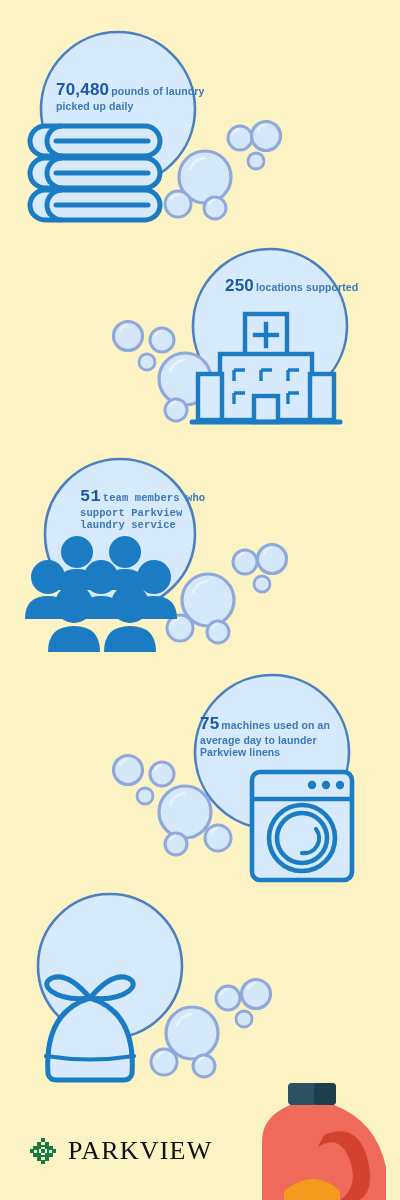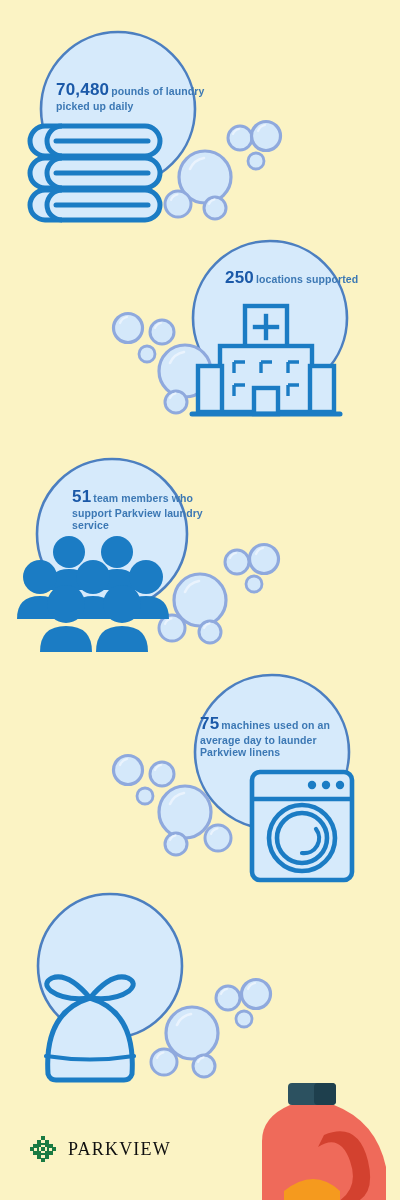--- a/index.html
+++ b/index.html
@@ -37,21 +37,21 @@
   .stat-text .lbl{display:inline;}
   
   #footer-logo{
     position:absolute;
     left:30px;top:1136px;
     display:flex;align-items:center;gap:12px;
   }
   #footer-logo .mark{width:26px;height:26px;display:block;}
   #footer-logo .word{
     font-family:"Liberation Serif", serif;
-    font-size:18px;
+    font-size:26px;
     letter-spacing:1.2px;
     color:#101010;
     font-weight:400;
     white-space:nowrap;
   }
   #detergent{position:absolute;left:262px;top:1083px;}
 </style>
 </head>
 <body>
 
@@ -92,21 +92,21 @@
           <line x1="56" y1="191" x2="148" y2="191" stroke-width="5" stroke-linecap="round"></line>
           <path d="M62 176 a15 15 0 0 0 0 30" fill="none"></path>
         </g>
       </g>
     </svg>
     <div class="stat-text" style="left:56px;top:66px;width:180px;">
       <span class="big">70,480</span><span class="lbl">pounds of laundry picked up daily</span>
     </div>
   </div>
 
-  <div class="stat-section" style="left:100px;top:228px;width:300px;height:200px;">
+  <div class="stat-section" style="left:100px;top:236px;width:300px;height:200px;">
     <svg class="stat-svg" width="300" height="200" viewBox="0 0 300 200">
       <circle cx="170" cy="90" r="77" fill="#d6eafb" stroke="#4c7fc0" stroke-width="2.6"></circle>
       <g>
         <circle cx="85" cy="143" r="26" fill="#d4e8fa" stroke="#8fa9dd" stroke-width="3.2"></circle>
         <path d="M70 135 a19 19 0 0 1 14 -11" fill="none" stroke="#eaf3fd" stroke-width="2.6" stroke-linecap="round"></path>
         <circle cx="28" cy="100" r="14.5" fill="#d4e8fa" stroke="#8fa9dd" stroke-width="3.2"></circle>
         <path d="M20 95 a10 10 0 0 1 7 -6" fill="none" stroke="#eaf3fd" stroke-width="2.2" stroke-linecap="round"></path>
         <circle cx="62" cy="104" r="12" fill="#d4e8fa" stroke="#8fa9dd" stroke-width="3"></circle>
         <path d="M55 100 a8.5 8.5 0 0 1 6 -5" fill="none" stroke="#eaf3fd" stroke-width="2" stroke-linecap="round"></path>
         <circle cx="47" cy="126" r="8" fill="#d4e8fa" stroke="#8fa9dd" stroke-width="2.8"></circle>
@@ -134,21 +134,21 @@
         </g>
         <rect x="154" y="160" width="24" height="26" fill="#d6eafb"></rect>
         <line x1="92" y1="186" x2="240" y2="186" stroke-width="5" stroke-linecap="round"></line>
       </g>
     </svg>
     <div class="stat-text" style="left:125px;top:40px;width:160px;">
       <span class="big">250</span><span class="lbl">locations supported</span>
     </div>
   </div>
 
-  <div class="stat-section" style="left:0px;top:452px;width:300px;height:210px;">
+  <div class="stat-section" style="left:8px;top:452px;width:300px;height:210px;font-family:Liberation Mono, monospace;">
     <svg class="stat-svg" width="300" height="210" viewBox="0 0 300 210">
       <circle cx="112" cy="82" r="75" fill="#d6eafb" stroke="#4c7fc0" stroke-width="2.6"></circle>
       <g>
         <circle cx="200" cy="148" r="26" fill="#d4e8fa" stroke="#8fa9dd" stroke-width="3.2"></circle>
         <path d="M185 140 a19 19 0 0 1 14 -11" fill="none" stroke="#eaf3fd" stroke-width="2.6" stroke-linecap="round"></path>
         <circle cx="237" cy="110" r="12" fill="#d4e8fa" stroke="#8fa9dd" stroke-width="3"></circle>
         <path d="M230 106 a8.5 8.5 0 0 1 6 -5" fill="none" stroke="#eaf3fd" stroke-width="2" stroke-linecap="round"></path>
         <circle cx="264" cy="107" r="14.5" fill="#d4e8fa" stroke="#8fa9dd" stroke-width="3.2"></circle>
         <path d="M256 102 a10 10 0 0 1 7 -6" fill="none" stroke="#eaf3fd" stroke-width="2.2" stroke-linecap="round"></path>
         <circle cx="254" cy="132" r="8" fill="#d4e8fa" stroke="#8fa9dd" stroke-width="2.8"></circle>

